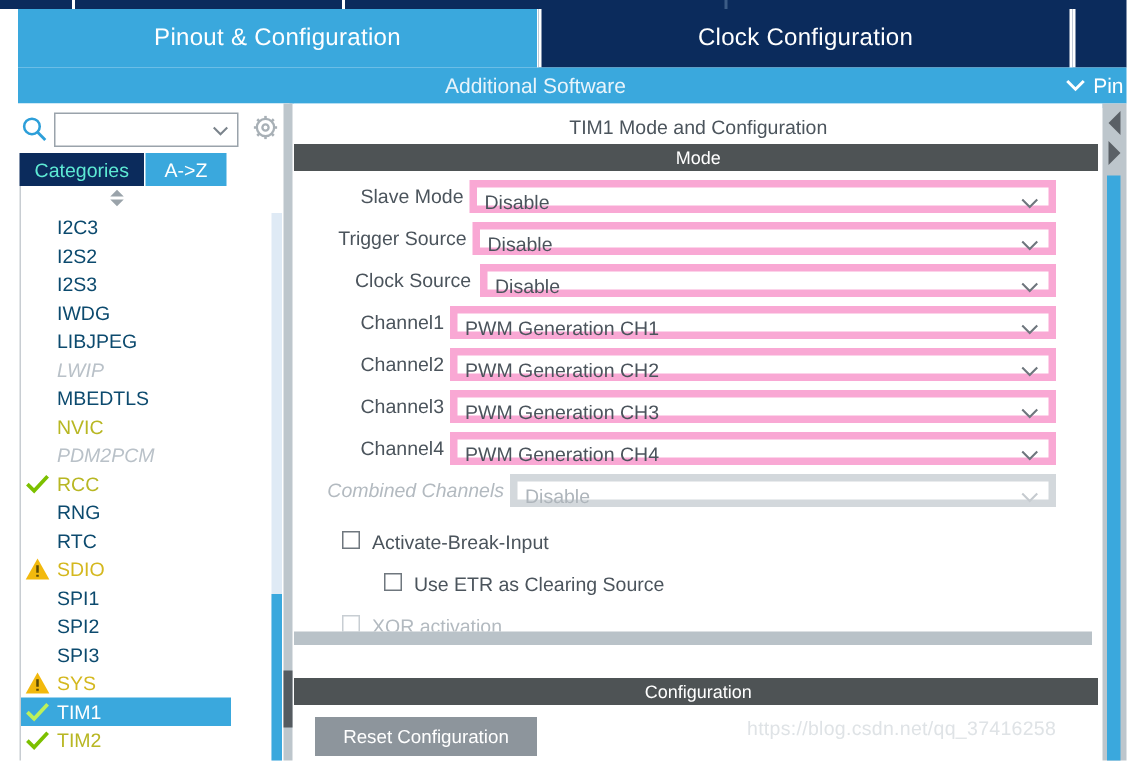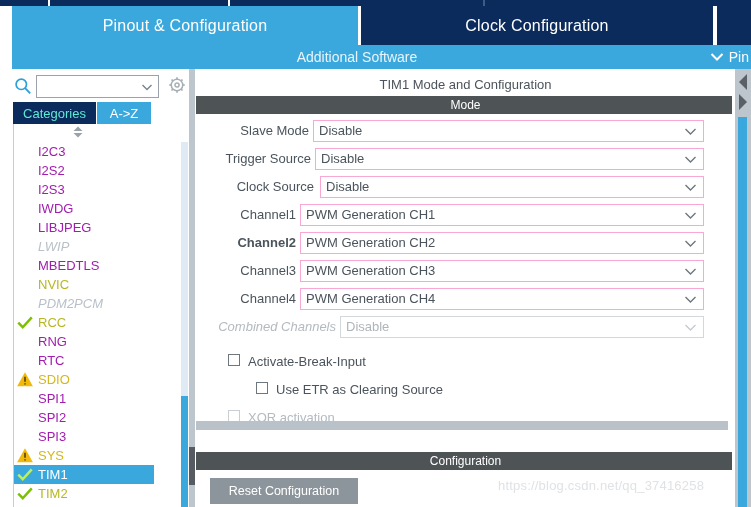--- a/index.html
+++ b/index.html
@@ -96,21 +96,21 @@
     box-sizing:border-box;overflow:hidden;
   }
   #collapse-handle{
     position:absolute;left:71px;top:57px;width:14px;height:12px;
   }
   #periph-list{
     position:absolute;left:14px;top:73px;width:160px;
   }
   .periph-item{
     position:relative;height:19px;line-height:19px;
-    font-size:13px;color:#a21caf;
+    font-size:13px;color:#0c4a6e;
     padding-left:24px;box-sizing:border-box;white-space:nowrap;
   }
   .periph-item.dim{color:#b9c1c8;font-style:italic;}
   .periph-item.ok{color:#b8b723;}
   .periph-item.warn{color:#d4b81f;}
   .periph-item.selected{
     background:#3aa8dd;color:#ffffff;width:140px;
   }
   .pmark{position:absolute;left:2px;top:0;width:18px;height:19px;}
 
@@ -156,21 +156,21 @@
   }
 
   .field-row{position:absolute;left:0;height:26px;}
   .field-label{
     position:absolute;top:0;height:26px;line-height:26px;
     font-size:13px;color:#4b545c;text-align:right;white-space:nowrap;
   }
   .field-label.disabled{color:#b3bac0;font-style:italic;}
   .combo{
     position:absolute;top:2px;height:22px;
-    border:1px solid #f9a8d4;background:#ffffff;box-sizing:border-box;
+    border:5px solid #f9a8d4;background:#ffffff;box-sizing:border-box;
   }
   .combo.disabled{border-color:#d3d8dc;}
   .combo-text{
     position:absolute;left:5px;top:0;height:20px;line-height:20px;
     font-size:13px;color:#4b545c;white-space:nowrap;
   }
   .combo.disabled .combo-text{color:#aeb5bb;}
   .combo-chev{position:absolute;right:6px;top:5px;width:13px;height:11px;}
 
   .check-row{position:absolute;left:0;height:28px;}
@@ -394,21 +394,21 @@
         <div class="field-row" style="top: 88px; width: 532px;">
           <div class="field-label" style="left: 18px; width: 82px;">Channel1</div>
           <div class="combo" style="left: 104px; width: 404px;">
             <div class="combo-text">PWM Generation CH1</div>
             <svg viewBox="0 0 13 11" class="combo-chev">
               <path d="M1.5 3 L6.5 8 L11.5 3" fill="none" stroke="#6f777e" stroke-width="1.4"></path>
             </svg>
           </div>
         </div>
         <div class="field-row" style="top: 116px; width: 532px;">
-          <div class="field-label" style="left: 18px; width: 82px; font-weight: bold;">Channel2</div>
+          <div class="field-label" style="left: 18px; width: 82px;">Channel2</div>
           <div class="combo" style="left: 104px; width: 404px;">
             <div class="combo-text">PWM Generation CH2</div>
             <svg viewBox="0 0 13 11" class="combo-chev">
               <path d="M1.5 3 L6.5 8 L11.5 3" fill="none" stroke="#6f777e" stroke-width="1.4"></path>
             </svg>
           </div>
         </div>
         <div class="field-row" style="top: 144px; width: 532px;">
           <div class="field-label" style="left: 18px; width: 82px;">Channel3</div>
           <div class="combo" style="left: 104px; width: 404px;">

